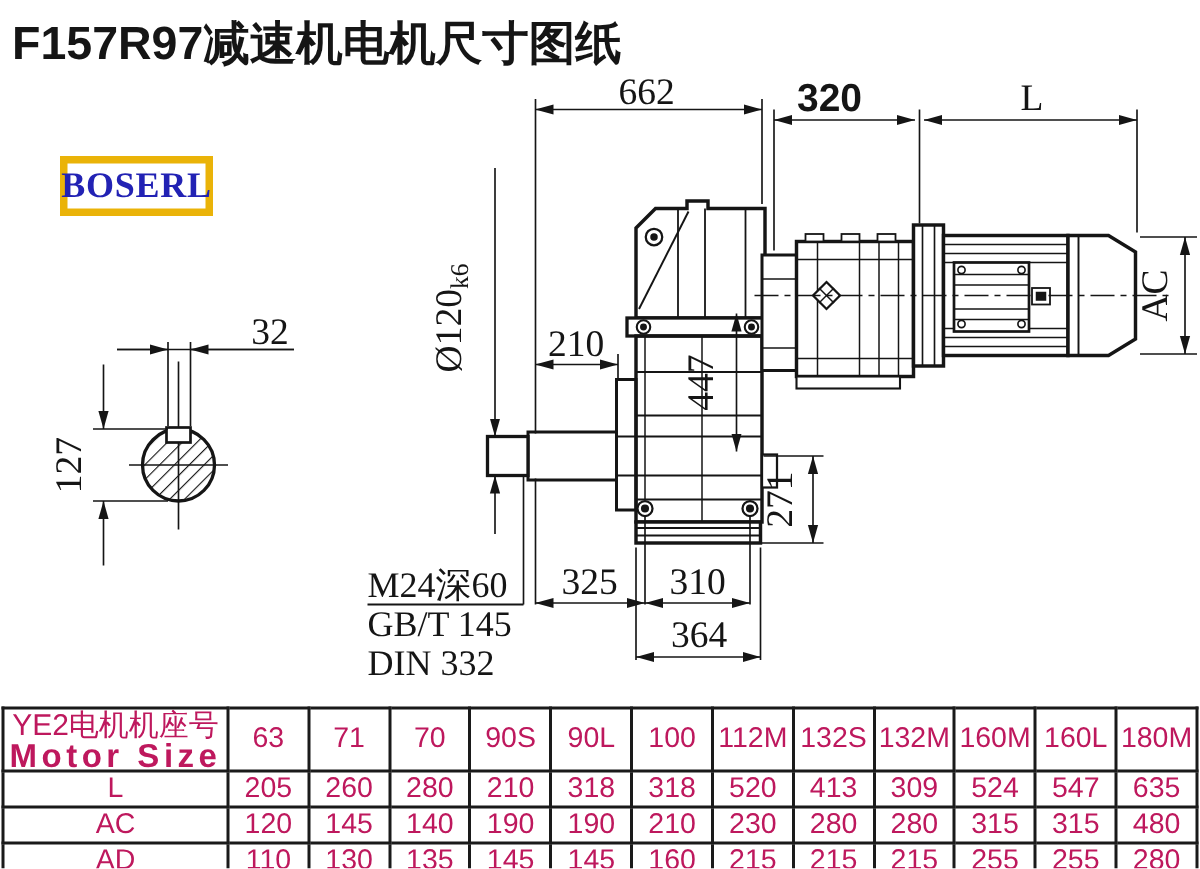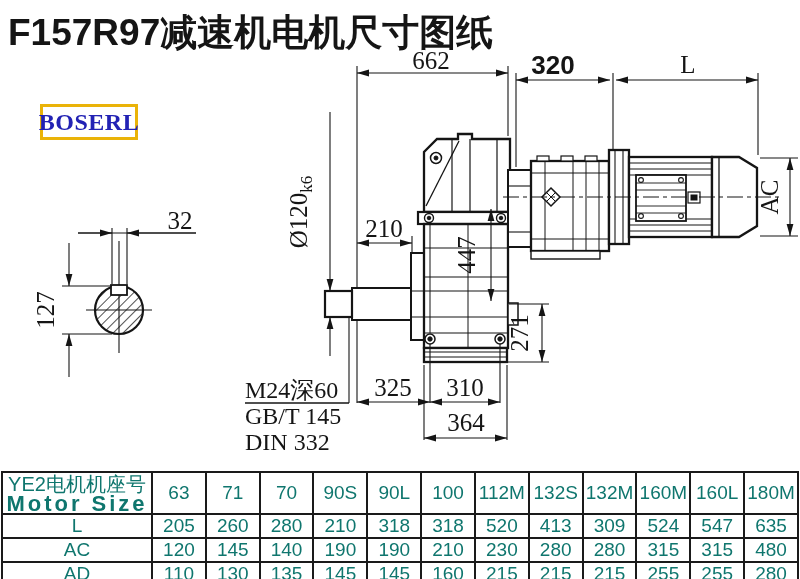--- a/index.html
+++ b/index.html
@@ -1,31 +1,31 @@
 <!DOCTYPE html>
 <html><head>
 <meta charset="utf-8">
 <style>
   html,body{margin:0;padding:0;background:#ffffff;}
   #stage{position:relative;width:800px;height:579px;background:#ffffff;overflow:hidden;
          font-family:"Liberation Sans",sans-serif;color:#111;}
-  #page-title{position:absolute;left:8px;top:8px;font-size:37px;font-weight:bold;
+  #page-title{position:absolute;left:8px;top:8px;font-size:31px;font-weight:bold;
               letter-spacing:0px;color:#151515;white-space:nowrap;}
   #brand-box{position:absolute;left:40px;top:104px;width:92px;height:30px;
-             border:3px solid #eab308;background:#fff;display:flex;align-items:center;justify-content:center;}
+             border:5px solid #eab308;background:#fff;display:flex;align-items:center;justify-content:center;}
   #brand-box span{font-family:"Liberation Serif",serif;font-weight:bold;font-size:24px;color:#2222b4;letter-spacing:0.5px;}
   svg{position:absolute;left:0;top:0;}
   svg text{fill:#151515;font-family:"Liberation Serif",serif;}
   .dim-num{font-size:25px;}
   .dim-bold{font-family:"Liberation Sans",sans-serif;font-weight:bold;font-size:26px;}
   .note-txt{font-size:24px;}
   #size-table{position:absolute;left:1px;top:471px;width:798px;border-collapse:collapse;
               table-layout:fixed;background:#fff;}
   #size-table th,#size-table td{border:2px solid #1a1a1a;text-align:center;vertical-align:middle;
-              padding:0;font-weight:normal;color:#0f766e;overflow:hidden;}
+              padding:0;font-weight:normal;color:#be185d;overflow:hidden;}
   #size-table .hdr-cell{height:40px;}
   #size-table .hdr-cn{font-size:20px;line-height:21px;}
   #size-table .hdr-en{font-size:22px;letter-spacing:3px;line-height:18px;font-weight:bold;}
   #size-table th{font-size:19px;}
   #size-table td{font-size:19px;height:21px;}
 </style>
 </head>
 <body>
 
 <div id="stage">

